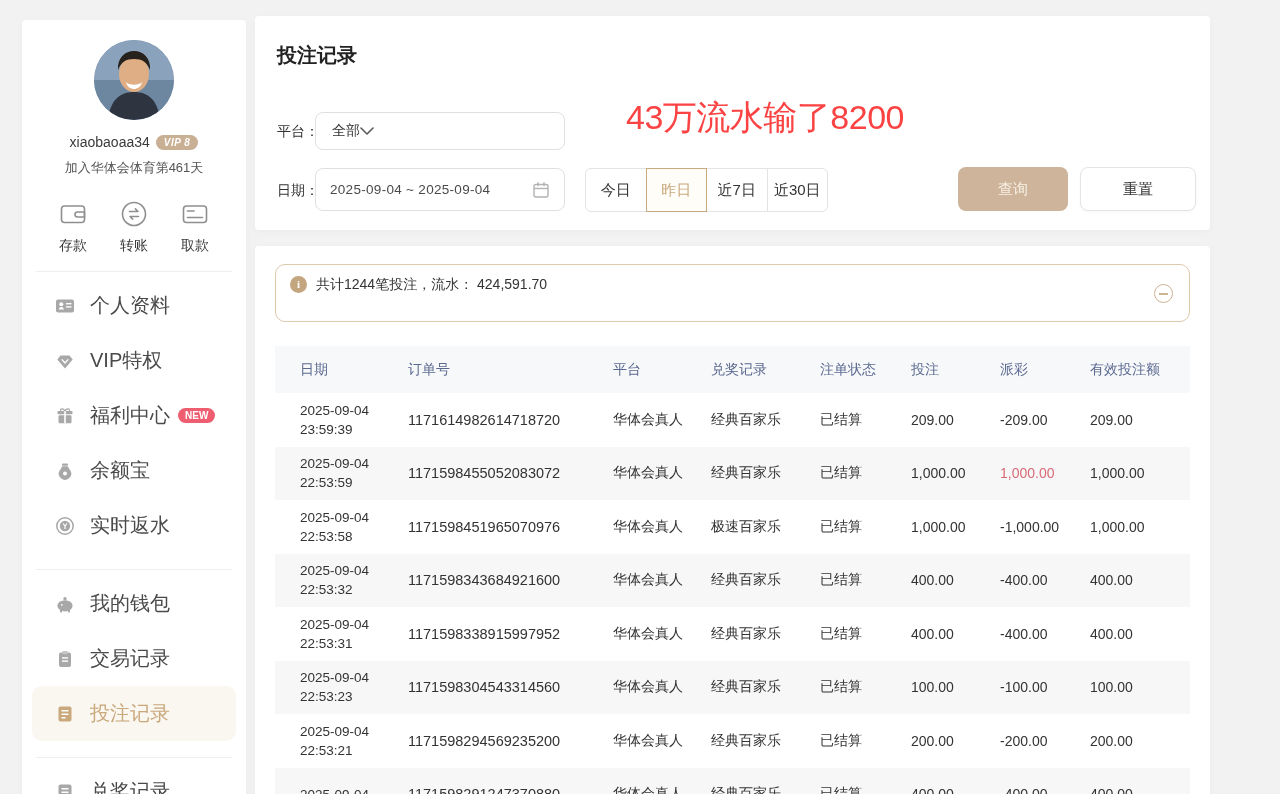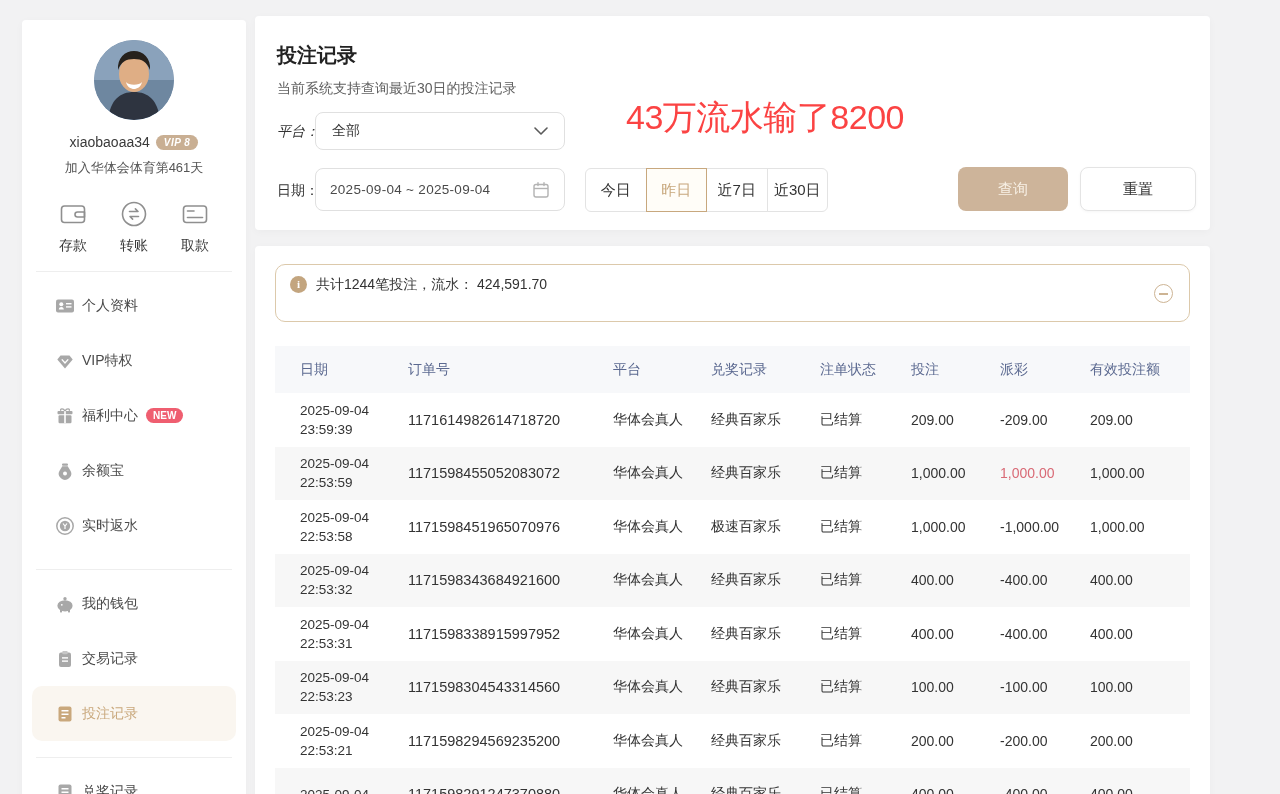--- a/index.html
+++ b/index.html
@@ -14,31 +14,31 @@
   .user-row { display:flex; align-items:center; justify-content:center; gap:6px; margin-top:14px; }
   .username { font-size:14px; color:#3a3a3a; }
   .vip-badge { background:#c9af93; color:#fff; font-size:10px; font-weight:bold; font-style:italic; padding:2px 8px; border-radius:9px; letter-spacing:0.5px; }
   .join-text { text-align:center; font-size:13px; color:#555; margin-top:9px; }
   .actions { display:flex; justify-content:space-between; padding:0 36px; margin-top:22px; }
   .action { display:flex; flex-direction:column; align-items:center; gap:8px; cursor:pointer; }
   .action .lbl { font-size:14px; color:#3a3a3a; }
   .divider { height:1px; background:#eeeeee; margin:16px 14px 0; }
   .menu { padding:6px 10px 0; }
   .menu-item { display:flex; align-items:center; height:55px; padding-left:23px; border-radius:10px; cursor:pointer; }
-  .menu-item .mi-label { font-size:14px; color:#4a4a4a; margin-left:7px; }
+  .menu-item .mi-label { font-size:20px; color:#4a4a4a; margin-left:15px; }
   .menu-item.active { background:#faf6f0; }
   .menu-item.active .mi-label { color:#c9a87c; }
   .new-badge { background:#ef5e70; color:#fff; font-size:10px; font-weight:bold; border-radius:9px; padding:2px 7px; margin-left:8px; }
 
   
   #filter-card { left:255px; top:16px; width:955px; height:214px; }
   .page-title { position:absolute; left:22px; top:26px; font-size:20px; font-weight:bold; color:#222; }
   .page-subtitle { position:absolute; left:22px; top:64px; font-size:14px; color:#5f5f5f; }
   .row-label { position:absolute; font-size:14px; color:#333; }
-  .select-box { position:absolute; left:60px; top:96px; width:250px; height:38px; border:1px solid #e0e0e0; border-radius:8px; display:flex; align-items:center; justify-content:space-between; padding:0 16px; cursor:pointer; }
+  .select-box { position:absolute; left:60px; top:96px; width:250px; height:38px; border:1px solid #e0e0e0; border-radius:8px; display:flex; align-items:center; justify-content:flex-start; padding:0 16px; cursor:pointer; }
   .select-box .sel-val { font-size:14px; color:#333; }
   .date-input { position:absolute; left:60px; top:152px; width:250px; height:43px; border:1px solid #e0e0e0; border-radius:8px; display:flex; align-items:center; justify-content:space-between; padding:0 14px; cursor:pointer; }
   .date-input .date-val { font-size:13.5px; color:#4a4a4a; letter-spacing:0.3px; }
   .quick-group { position:absolute; left:330px; top:152px; display:flex; height:44px; }
   .quick-btn { width:61.5px; height:44px; background:#fff; border:1px solid #e3e3e3; margin-left:-1px; font-size:15px; color:#333; display:flex; align-items:center; justify-content:center; cursor:pointer; }
   .quick-btn:first-child { border-radius:6px 0 0 6px; margin-left:0; }
   .quick-btn:last-child { border-radius:0 6px 6px 0; }
   .quick-btn.active { border:1px solid #c8a87e; color:#c8a87e; background:#fffdf8; z-index:2; }
   .btn-query { position:absolute; left:703px; top:151px; width:110px; height:44px; background:#cdb49a; border:none; border-radius:8px; color:#f8f1e6; font-size:15px; cursor:pointer; }
   .btn-reset { position:absolute; left:825px; top:151px; width:116px; height:44px; background:#fff; border:1px solid #e4e4e4; border-radius:8px; color:#333; font-size:15px; cursor:pointer; box-shadow:0 1px 3px rgba(0,0,0,0.04); }
@@ -211,23 +211,22 @@
           <rect x="6.5" y="6" width="7" height="1.5" fill="#fff"></rect>
           <rect x="6.5" y="9.5" width="7" height="1.5" fill="#fff"></rect>
         </svg>
         <span class="mi-label">兑奖记录</span>
       </div>
     </div>
   </div>
 
   <div id="filter-card" class="card">
     <div class="page-title">投注记录</div>
-    <div class="page-subtitle">当前系统支持查询最近30日的投注记录</div>
-
-    <span class="row-label" style="left:22px; top:107px;font-style:italic;">平台：</span>
+
+    <span class="row-label" style="left:22px; top:107px;">平台：</span>
     <div class="select-box">
       <span class="sel-val">全部</span>
       <svg width="14" height="9" viewBox="0 0 14 9">
         <path d="M1 1l6 6 6-6" stroke="#5a5a5a" stroke-width="1.6" fill="none" stroke-linecap="round" stroke-linejoin="round"></path>
       </svg>
     </div>
 
     <span class="row-label" style="left:22px; top:166px;">日期：</span>
     <div class="date-input">
       <span class="date-val">2025-09-04  ~  2025-09-04</span>

